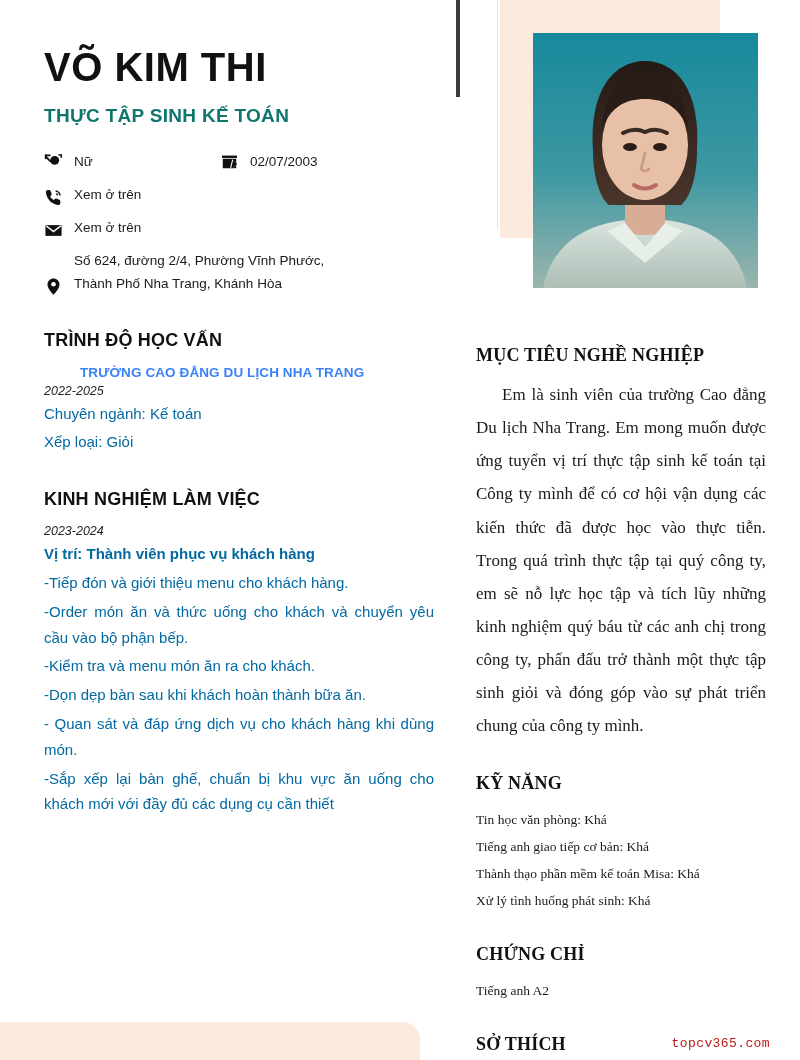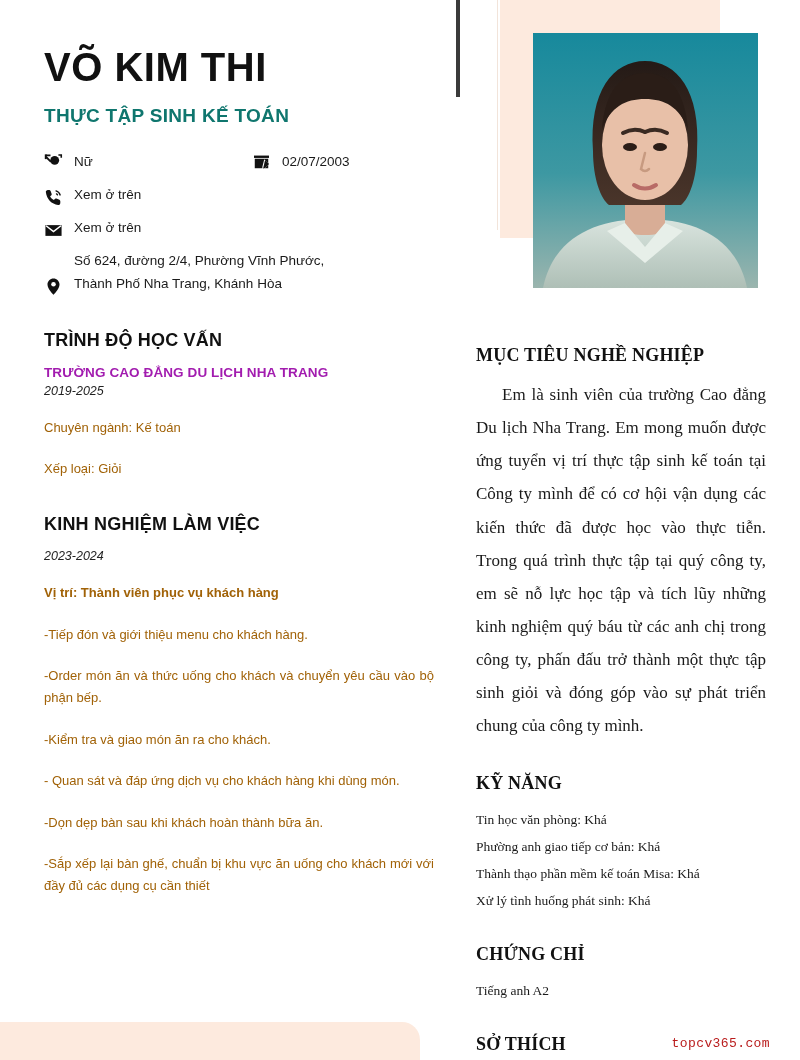--- a/index.html
+++ b/index.html
@@ -55,35 +55,35 @@
   
   .contact { margin-top: 24px; }
   .crow { display: flex; align-items: flex-end; margin-bottom: 10px; }
   .cicon {
     flex: 0 0 30px; width: 30px; height: 20px;
     display: flex; align-items: flex-start; justify-content: flex-start;
     padding-top: 1px;
   }
   .cicon svg { display: block; }
   .ctext { font-size: 13.5px; line-height: 1.7; color: #1a1a1a; }
-  .crow-split { display: flex; align-items: flex-start; margin-bottom: 10px; gap: 32px; }
+  .crow-split { display: flex; align-items: flex-start; margin-bottom: 10px; }
   .chalf { display: flex; align-items: flex-start; }
   .chalf.first { width: 176px; }
 
   
   .sec-h {
     font-size: 18px; font-weight: 700; letter-spacing: 0.2px;
     color: #111;
   }
   .sec-h.left  { margin-top: 34px; margin-bottom: 14px; }
   .sec-h.right { margin-bottom: 12px; }
 
-  .org { font-size: 13.5px; font-weight: 700; letter-spacing: 0.1px; color: #a21caf; }
+  .org { font-size: 13.5px; font-weight: 700; letter-spacing: 0.1px; color: #3b82f6; margin-left: 36px; }
   .years { font-size: 12.5px; font-style: italic; color: #222; margin-top: 4px; }
-  .line { font-size: 13px; line-height: 1.72; color: #a16207; margin-top: 19px; }
+  .line { font-size: 15px; line-height: 1.72; color: #0369a1; margin-top: 3px; }
   .line.bold { font-weight: 700; }
   .just { text-align: justify; }
 
   
   .objective {
     font-size: 17px; line-height: 1.95; color: #1a1a1a;
     text-align: justify; text-indent: 26px;
   }
   .r-block { margin-top: 30px; }
   .r-line { font-size: 13.5px; line-height: 2.0; color: #1a1a1a; }
@@ -213,52 +213,52 @@
           <span>Số 624, đường 2/4, Phường Vĩnh Phước,</span><br>
           <span>Thành Phố Nha Trang, Khánh Hòa</span>
         </span>
       </div>
 
     </div>
 
     <h3 class="sec-h left">TRÌNH ĐỘ HỌC VẤN</h3>
     <div>
       <div class="org">TRƯỜNG CAO ĐẲNG DU LỊCH NHA TRANG</div>
-      <div class="years">2019-2025</div>
+      <div class="years">2022-2025</div>
       <div class="line">Chuyên ngành: Kế toán</div>
       <div class="line">Xếp loại: Giỏi</div>
     </div>
 
     <h3 class="sec-h left">KINH NGHIỆM LÀM VIỆC</h3>
     <div>
       <div class="years">2023-2024</div>
       <div class="line bold">Vị trí: Thành viên phục vụ khách hàng</div>
       <div>
         <div class="line just">-Tiếp đón và giới thiệu menu cho khách hàng.</div>
         <div class="line just">-Order món ăn và thức uống cho khách và chuyển yêu cầu vào bộ phận bếp.</div>
-        <div class="line just">-Kiểm tra và giao món ăn ra cho khách.</div>
+        <div class="line just">-Kiểm tra và menu món ăn ra cho khách.</div>
+        <div class="line just">-Dọn dẹp bàn sau khi khách hoàn thành bữa ăn.</div>
         <div class="line just">- Quan sát và đáp ứng dịch vụ cho khách hàng khi dùng món.</div>
-        <div class="line just">-Dọn dẹp bàn sau khi khách hoàn thành bữa ăn.</div>
         <div class="line just">-Sắp xếp lại bàn ghế, chuẩn bị khu vực ăn uống cho khách mới với đầy đủ các dụng cụ cần thiết</div>
       </div>
     </div>
 
   </div>
 
   <div class="col-right">
 
     <div style="height:345px"></div>
 
     <h3 class="sec-h right">MỤC TIÊU NGHỀ NGHIỆP</h3>
     <p class="objective">Em là sinh viên của trường Cao đẳng Du lịch Nha Trang. Em mong muốn được ứng tuyển vị trí thực tập sinh kế toán tại Công ty mình để có cơ hội vận dụng các kiến thức đã được học vào thực tiễn. Trong quá trình thực tập tại quý công ty, em sẽ nỗ lực học tập và tích lũy những kinh nghiệm quý báu từ các anh chị trong công ty, phấn đấu trở thành một thực tập sinh giỏi và đóng góp vào sự phát triển chung của công ty mình.</p>
 
     <div class="r-block">
       <h3 class="sec-h right">KỸ NĂNG</h3>
       <div class="r-line">Tin học văn phòng: Khá</div>
-      <div class="r-line">Phường anh giao tiếp cơ bản: Khá</div>
+      <div class="r-line">Tiếng anh giao tiếp cơ bản: Khá</div>
       <div class="r-line">Thành thạo phần mềm kế toán Misa: Khá</div>
       <div class="r-line">Xử lý tình huống phát sinh: Khá</div>
     </div>
 
     <div class="r-block">
       <h3 class="sec-h right">CHỨNG CHỈ</h3>
       <div class="r-line">Tiếng anh A2</div>
     </div>
 
     <div class="r-block">

